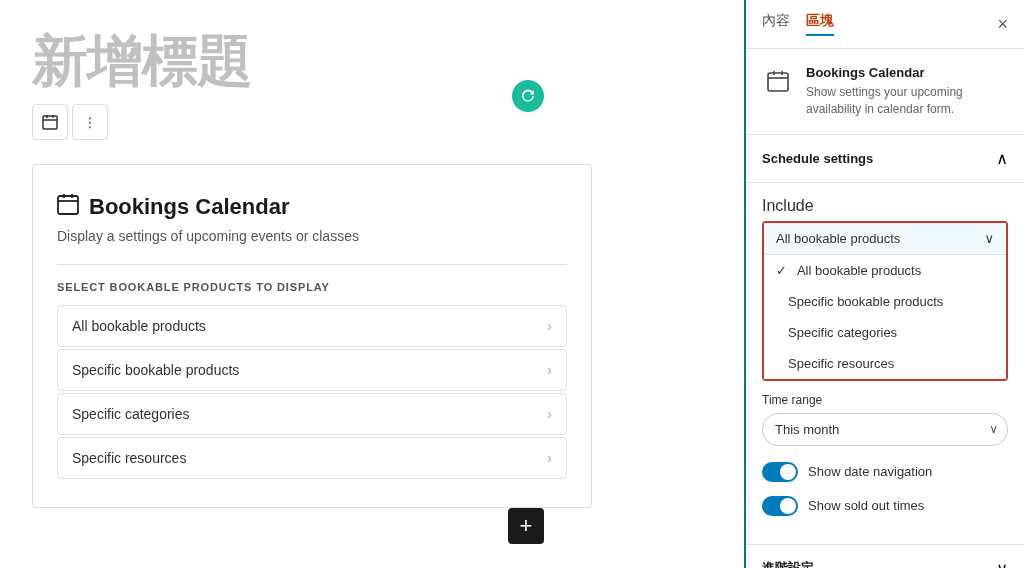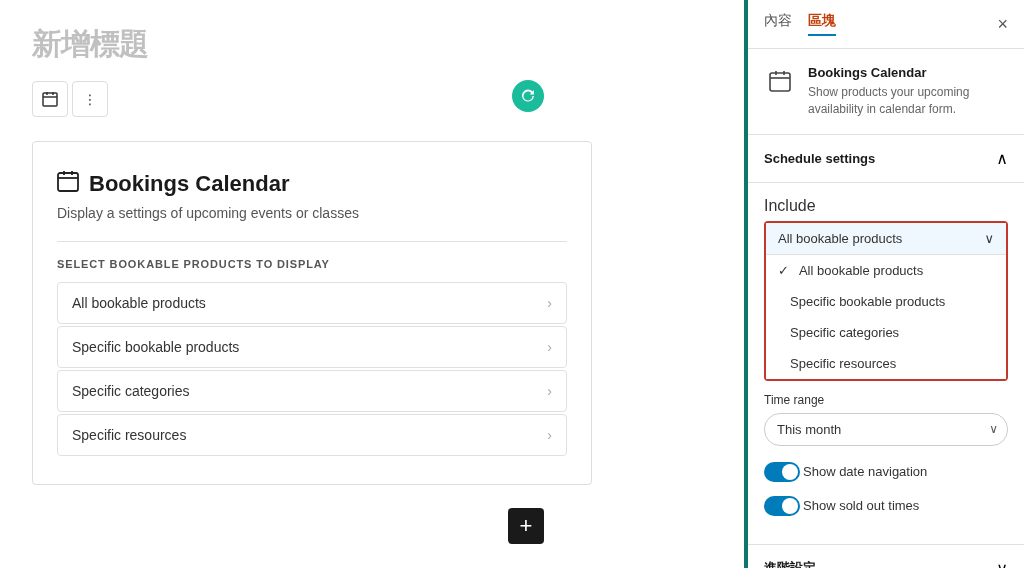--- a/index.html
+++ b/index.html
@@ -14,24 +14,24 @@
 
     
     .main-area {
       flex: 1;
       padding: 24px 32px;
       background: #fff;
       position: relative;
     }
 
     .page-title {
-      font-size: 30px;
+      font-size: 56px;
       font-weight: 700;
       color: #c0c0c0;
-      margin-bottom: 16px;
+      margin-bottom: 4px;
       letter-spacing: -1px;
     }
 
     .toolbar {
       display: flex;
       align-items: center;
       gap: 4px;
       margin-bottom: 24px;
     }
 
@@ -143,21 +143,21 @@
       font-size: 22px;
       display: flex;
       align-items: center;
       justify-content: center;
       cursor: pointer;
     }
 
     
     .sidebar {
       width: 280px;
-      border-left: 4px solid #0f766e;
+      border-left: 2px solid #0f766e;
       background: #fff;
       display: flex;
       flex-direction: column;
       height: 568px;
       overflow-y: auto;
     }
 
     .sidebar-header {
       display: flex;
       align-items: center;
@@ -334,21 +334,21 @@
       transform: translateY(-50%);
       color: #555;
       pointer-events: none;
       font-size: 12px;
     }
 
     
     .toggle-row {
       display: flex;
       align-items: center;
-      gap: 3px;
+      gap: 10px;
       margin-bottom: 14px;
     }
 
     .toggle {
       width: 36px;
       height: 20px;
       background: #007cba;
       border-radius: 10px;
       position: relative;
       cursor: pointer;
@@ -473,21 +473,21 @@
     <div class="sidebar-block-icon">
       <svg width="24" height="24" viewBox="0 0 24 24" fill="none">
         <rect x="2" y="4" width="20" height="18" rx="2" stroke="#444" stroke-width="1.6" fill="none"></rect>
         <line x1="2" y1="9" x2="22" y2="9" stroke="#444" stroke-width="1.6"></line>
         <line x1="8" y1="2" x2="8" y2="6" stroke="#444" stroke-width="1.6"></line>
         <line x1="16" y1="2" x2="16" y2="6" stroke="#444" stroke-width="1.6"></line>
       </svg>
     </div>
     <div class="sidebar-block-text">
       <p class="block-name">Bookings Calendar</p>
-      <p class="block-description">Show products your upcoming availability in calendar form.</p>
+      <p class="block-description">Show settings your upcoming availability in calendar form.</p>
     </div>
   </div>
 
   <div class="settings-section">
     <div class="settings-section-header">
       <span class="settings-section-title">Schedule settings</span>
       <span>∧</span>
     </div>
 
     <div class="settings-section-body">

